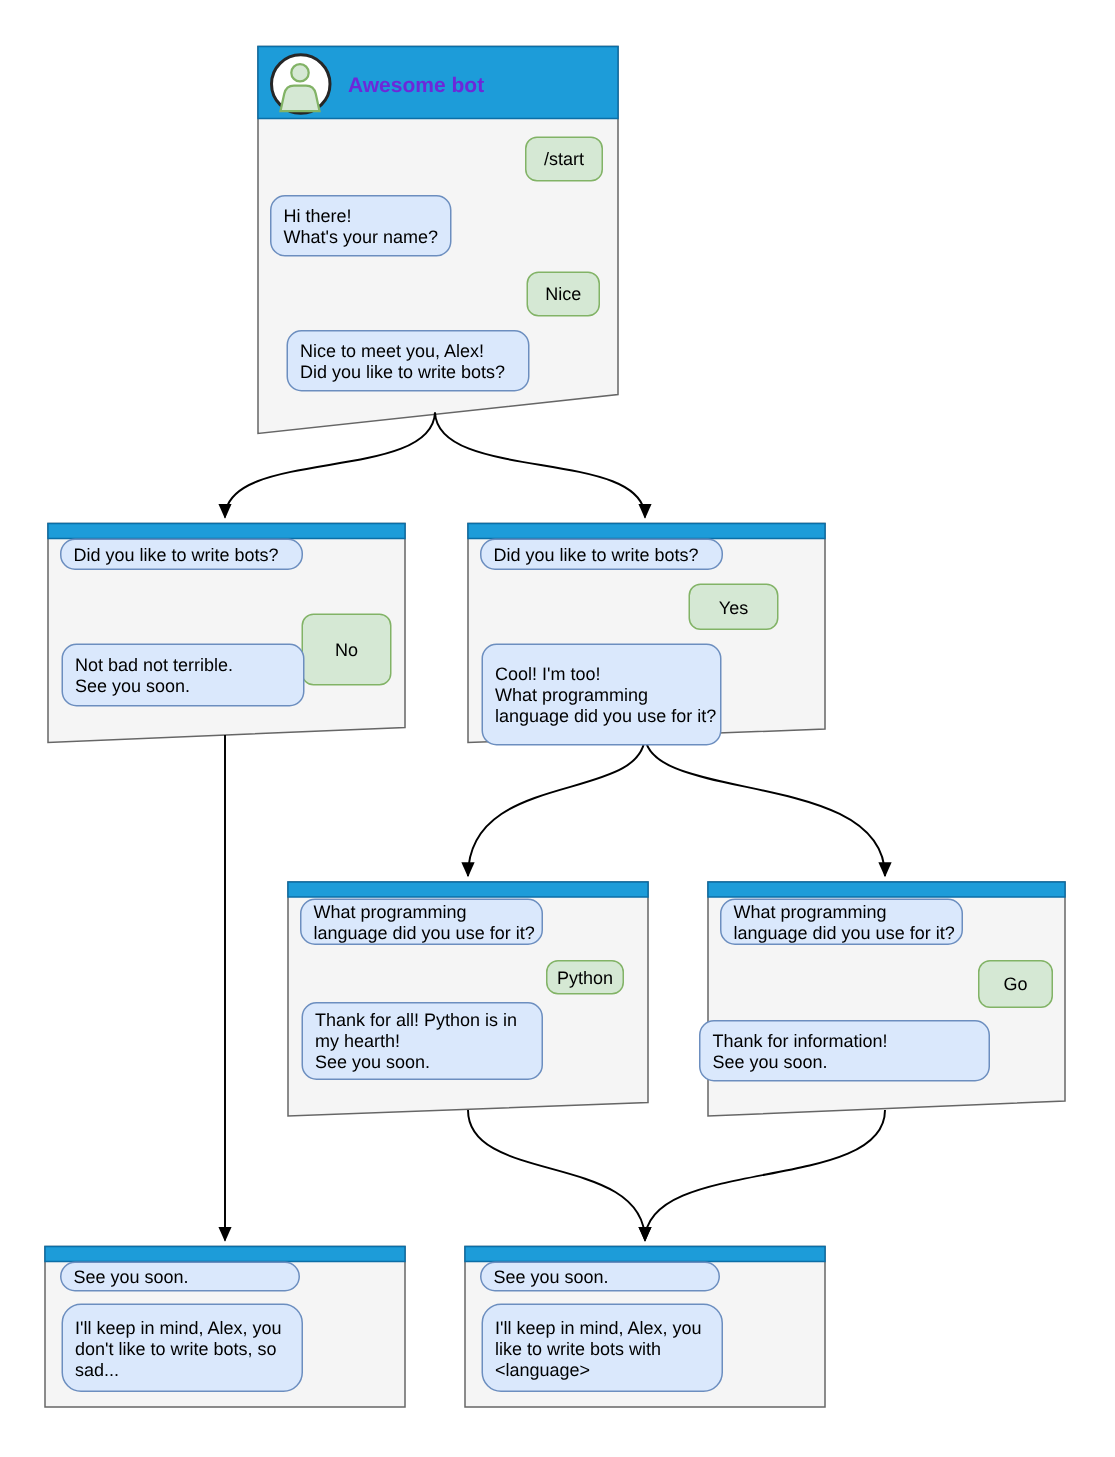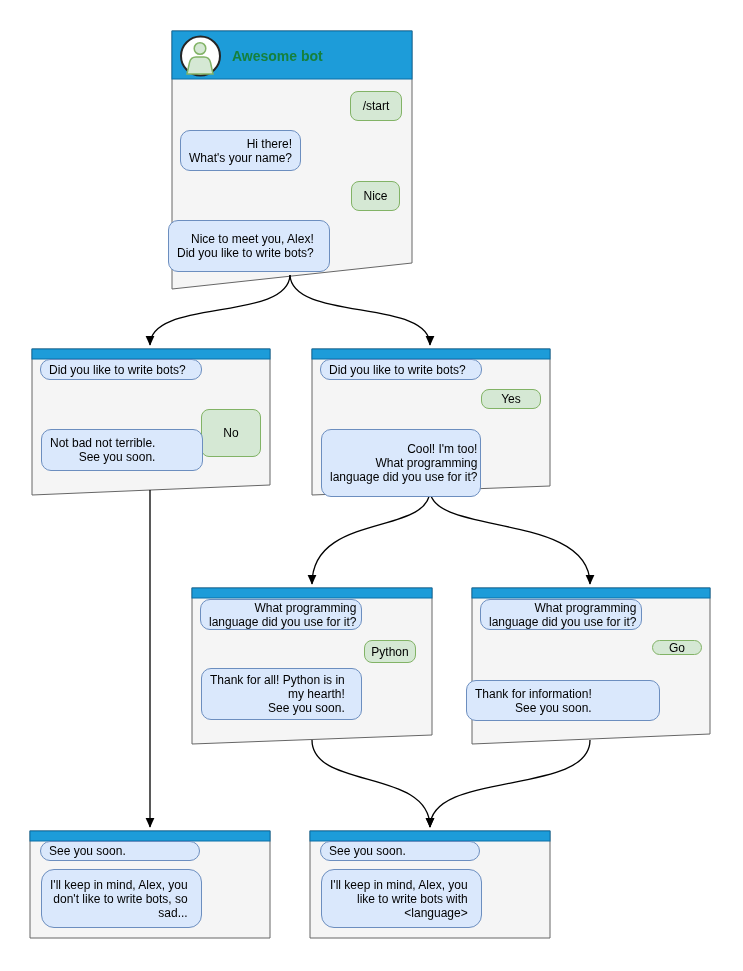--- a/index.html
+++ b/index.html
@@ -4,27 +4,27 @@
 <style>
   html,body{margin:0;padding:0;background:#ffffff;}
   #canvas{
     position:relative;width:743px;height:971px;background:#ffffff;overflow:hidden;
     font-family:"Liberation Sans",sans-serif;
   }
   #shapes{position:absolute;left:0;top:0;}
   .bubble{
     position:absolute;box-sizing:border-box;border-radius:10px;
     font-size:12px;line-height:14px;color:#000;
-    display:flex;align-items:center;white-space:pre;text-align:right;
+    display:flex;align-items:center;white-space:pre;
   }
   .bot{background:#dae8fc;border:1px solid #6c8ebf;padding:0 5px 0 8px;}
   .user{background:#d5e8d4;border:1px solid #82b366;justify-content:center;text-align:left;border-radius:8px;}
   .title{
     position:absolute;left:232px;top:48px;width:170px;height:16px;
-    font-size:14px;font-weight:bold;color:#15803d;line-height:16px;
+    font-size:14px;font-weight:bold;color:#6d28d9;line-height:16px;
   }
 </style>
 </head>
 <body>
 
 <div id="canvas">
 
   <svg id="shapes" width="743" height="971" viewBox="0 0 743 971">
     <defs>
       <marker id="arrow" viewBox="0 0 8 8" refX="7" refY="4" markerWidth="8" markerHeight="8" orient="auto">
@@ -62,44 +62,44 @@
     <path d="M312,740 C312,790 430,768 430,827" fill="none" stroke="#000" stroke-width="1.3" marker-end="url(#arrow)"></path>
     <path d="M590,740 C590,796 430,770 430,827" fill="none" stroke="#000" stroke-width="1.3" marker-end="url(#arrow)"></path>
   </svg>
 
   <div class="title">Awesome bot</div>
 
   <div class="bubble user" style="left:350px;top:91px;width:52px;height:30px">/start</div>
   <div class="bubble bot" style="left:180px;top:130px;width:121px;height:41px">Hi there!
 What's your name?</div>
   <div class="bubble user" style="left:351px;top:181px;width:49px;height:30px">Nice</div>
-  <div class="bubble bot" style="left:168px;top:220px;width:162px;height:52px">Nice to meet you, Alex!
+  <div class="bubble bot" style="left:191px;top:220px;width:162px;height:41px">Nice to meet you, Alex!
 Did you like to write bots?</div>
 
   <div class="bubble bot" style="left:40px;top:359px;width:162px;height:21px">Did you like to write bots?</div>
   <div class="bubble user" style="left:201px;top:409px;width:60px;height:48px">No</div>
   <div class="bubble bot" style="left:41px;top:429px;width:162px;height:42px">Not bad not terrible.
 See you soon.</div>
 
   <div class="bubble bot" style="left:320px;top:359px;width:162px;height:21px">Did you like to write bots?</div>
-  <div class="bubble user" style="left:481px;top:389px;width:60px;height:20px">Yes</div>
+  <div class="bubble user" style="left:459px;top:389px;width:60px;height:31px">Yes</div>
   <div class="bubble bot" style="left:321px;top:429px;width:160px;height:68px">Cool! I'm too!
 What programming
 language did you use for it?</div>
 
   <div class="bubble bot" style="left:200px;top:599px;width:162px;height:31px">What programming
 language did you use for it?</div>
   <div class="bubble user" style="left:364px;top:640px;width:52px;height:23px">Python</div>
   <div class="bubble bot" style="left:201px;top:668px;width:161px;height:52px">Thank for all! Python is in
 my hearth!
 See you soon.</div>
 
   <div class="bubble bot" style="left:480px;top:599px;width:162px;height:31px">What programming
 language did you use for it?</div>
-  <div class="bubble user" style="left:652px;top:640px;width:50px;height:15px">Go</div>
+  <div class="bubble user" style="left:652px;top:640px;width:50px;height:32px">Go</div>
   <div class="bubble bot" style="left:466px;top:680px;width:194px;height:41px">Thank for information!
 See you soon.</div>
 
   <div class="bubble bot" style="left:40px;top:841px;width:160px;height:20px">See you soon.</div>
   <div class="bubble bot" style="left:41px;top:869px;width:161px;height:59px;border-radius:13px">I'll keep in mind, Alex, you
 don't like to write bots, so
 sad...</div>
 
   <div class="bubble bot" style="left:320px;top:841px;width:160px;height:20px">See you soon.</div>
   <div class="bubble bot" style="left:321px;top:869px;width:161px;height:59px;border-radius:13px">I'll keep in mind, Alex, you

